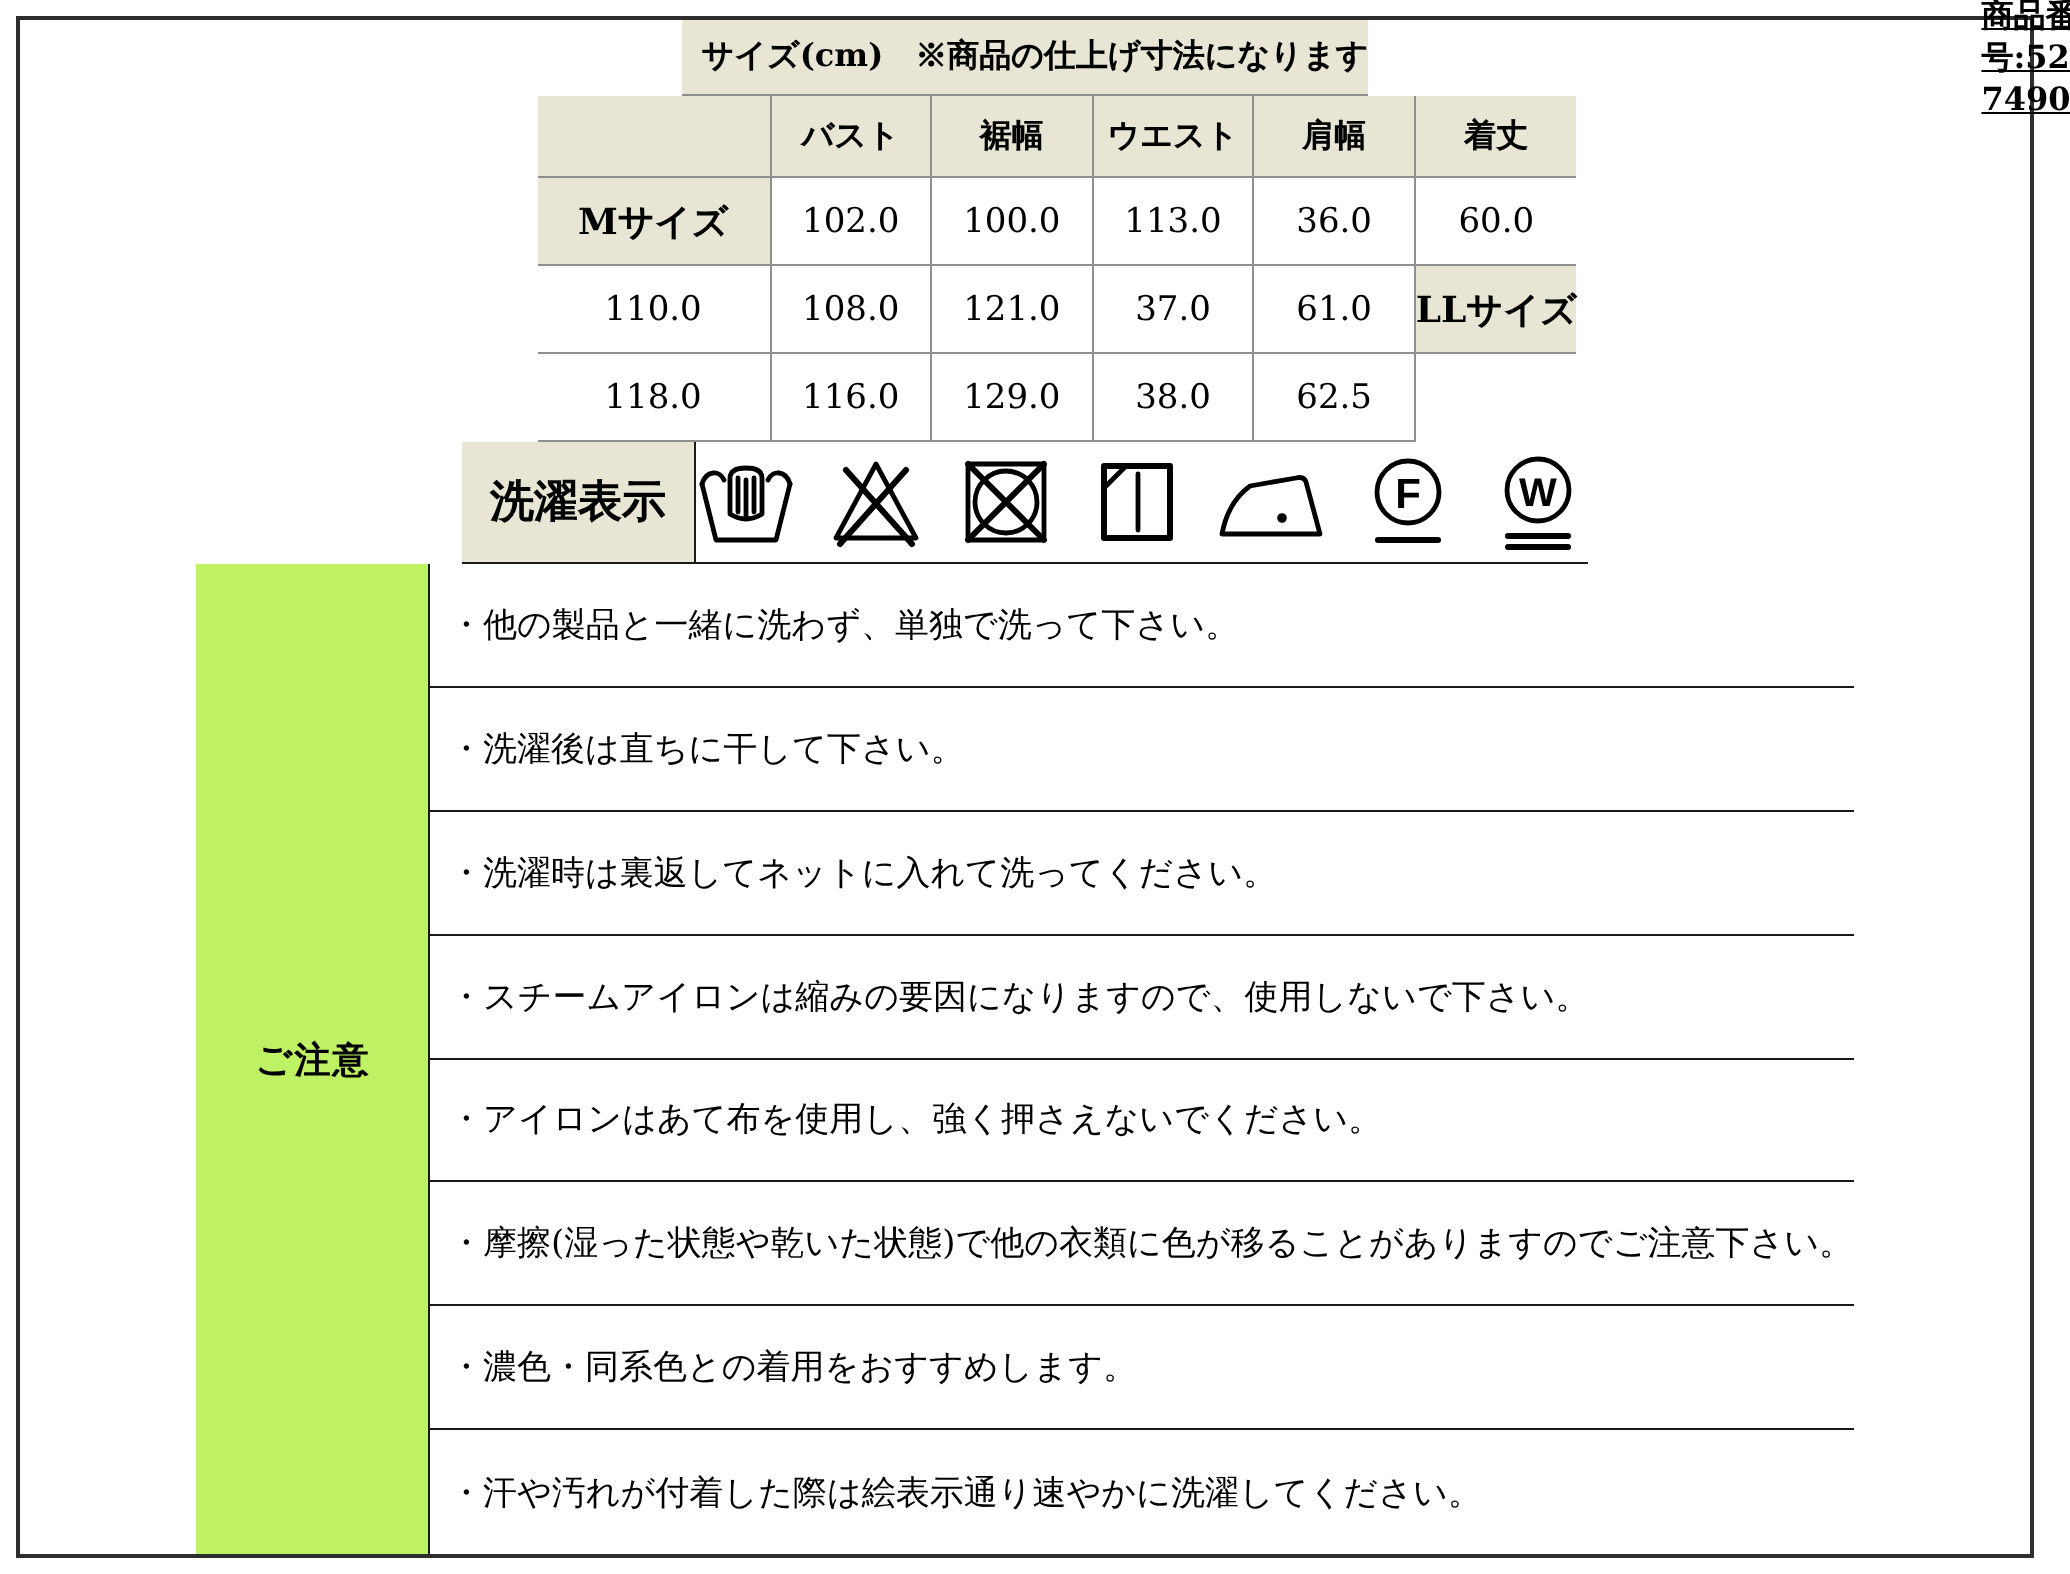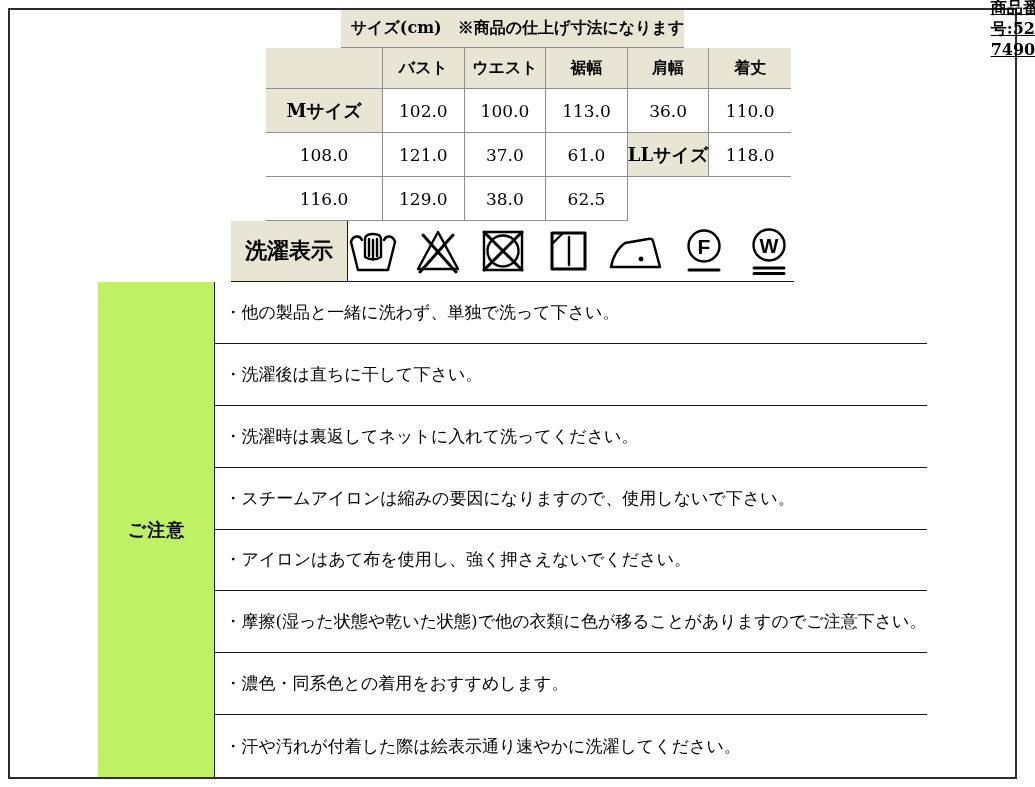--- a/index.html
+++ b/index.html
@@ -97,30 +97,31 @@
 <div class="doc">
 
   <div class="top-header">
     <span class="size-title">サイズ(cm)　※商品の仕上げ寸法になります</span>
     <span class="product-number">商品番号:527-74900</span>
   </div>
 
   <div class="size-grid">
     <div class="cell hdr"></div>
     <div class="cell hdr">バスト</div>
+    <div class="cell hdr">裾幅</div>
     <div class="cell hdr">ウエスト</div>
-    <div class="cell hdr">裾幅</div>
     <div class="cell hdr">肩幅</div>
     <div class="cell hdr">着丈</div>
 
     <div class="cell label">Mサイズ</div>
     <div class="cell val">102.0</div>
     <div class="cell val">100.0</div>
     <div class="cell val">113.0</div>
     <div class="cell val">36.0</div>
+    <div class="cell val">60.0</div>
 
     <div class="cell val">110.0</div>
     <div class="cell val">108.0</div>
     <div class="cell val">121.0</div>
     <div class="cell val">37.0</div>
     <div class="cell val">61.0</div>
 
     <div class="cell label">LLサイズ</div>
     <div class="cell val">118.0</div>
     <div class="cell val">116.0</div>

